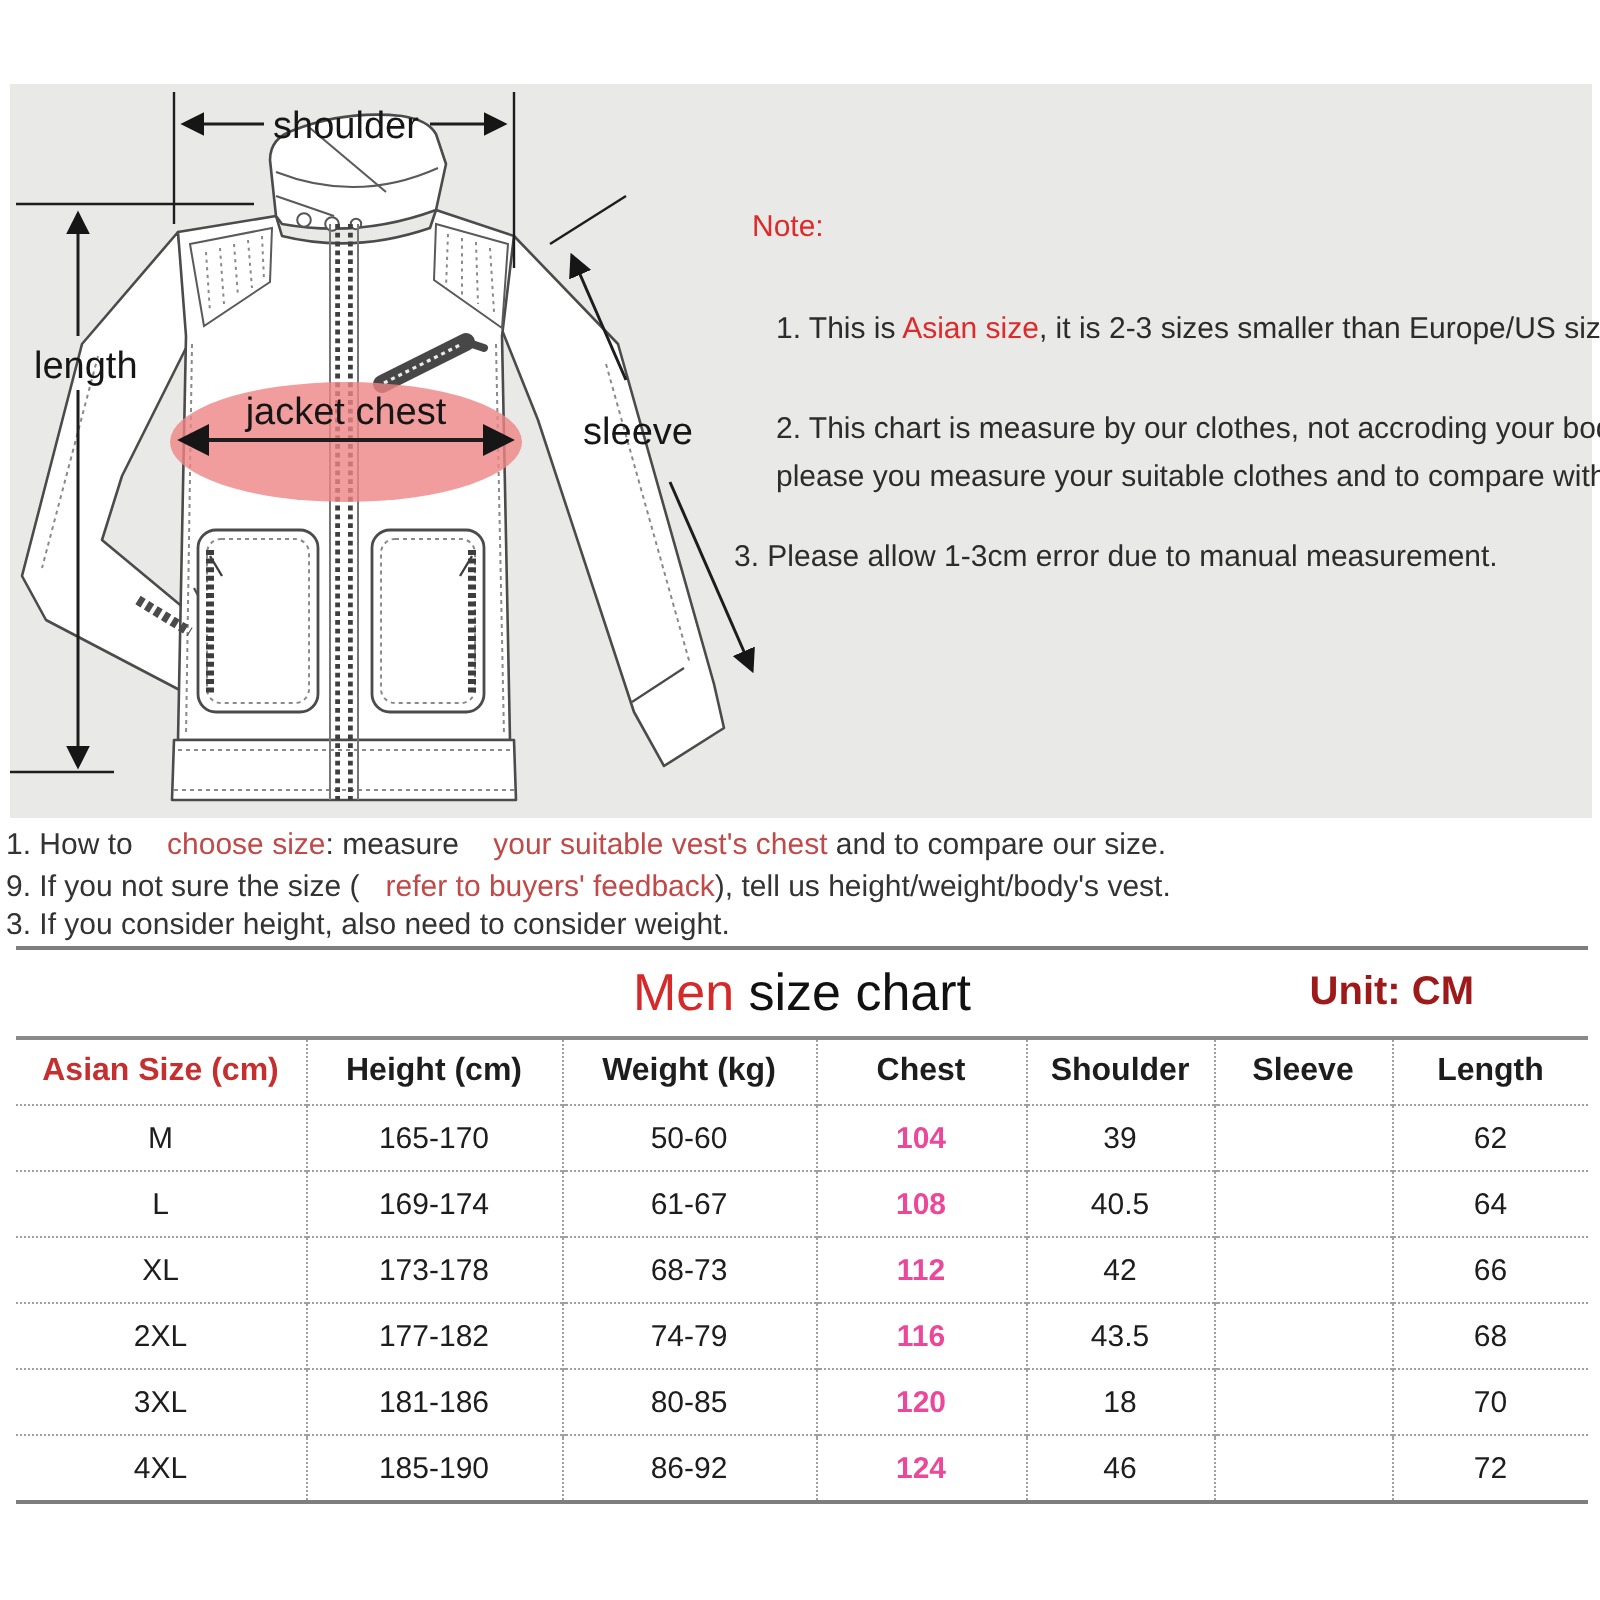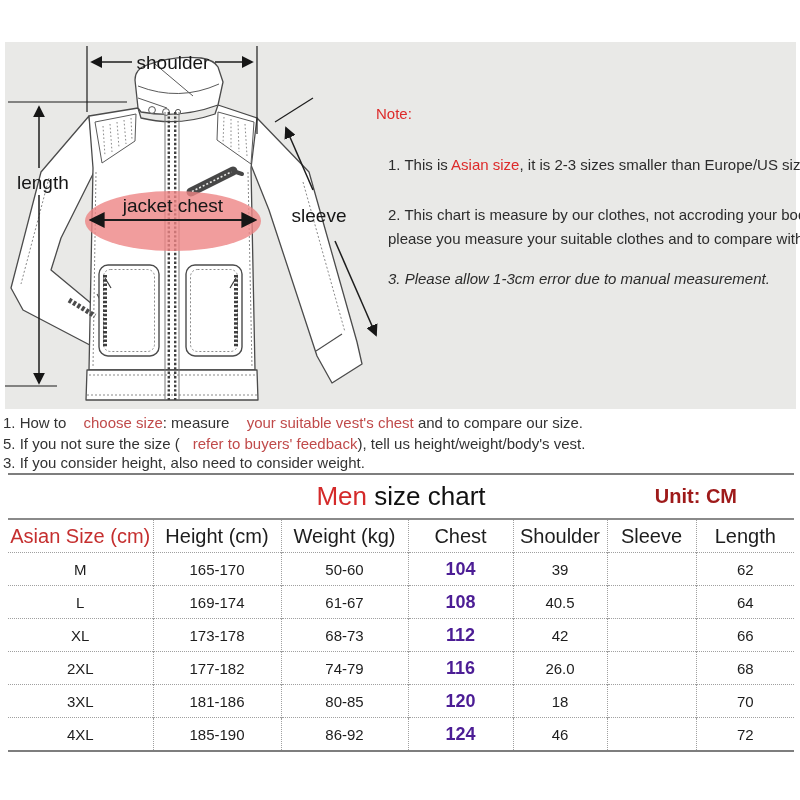--- a/index.html
+++ b/index.html
@@ -13,21 +13,21 @@
   .diagram svg{display:block;}
   .ann-text{font-family:"Liberation Sans",sans-serif;font-size:19px;fill:#161616;}
 
   .note-abs{position:absolute;white-space:nowrap;font-size:15px;color:#2c2c2c;}
   .red-bright{color:#dd2a2a;}
   .red-soft{color:#c04a4a;margin-left:13px;}
   .note-heading{left:376px;top:105px;color:#dd2a2a;}
   .note-1{left:388px;top:156px;}
   .note-2a{left:388px;top:206px;}
   .note-2b{left:388px;top:230px;}
-  .note-3{left:388px;top:270px;font-style:italic;}
+  .note-3{left:367px;top:270px;}
 
   .tip{position:absolute;left:3px;white-space:nowrap;font-size:15px;color:#333;}
   .tip-1{top:414px;}
   .tip-2{top:435px;}
   .tip-3{top:454px;}
 
   .size-table-wrap{
     position:absolute;left:8px;top:473px;width:786px;
     border-top:2px solid #7e7e7e;border-bottom:2px solid #7e7e7e;background:#fff;
   }
@@ -36,24 +36,24 @@
   .table-title .men{color:#d42a2a;text-align:center;}
   .unit{position:absolute;right:57px;top:0;height:43px;line-height:43px;font-size:20px;font-weight:bold;color:#9e1a1a;}
   table.size-table{width:786px;border-collapse:collapse;table-layout:fixed;}
   .size-table th,.size-table td{
     padding:0;text-align:center;vertical-align:middle;height:32px;
     border-right:1px dotted #a0a0a0;font-weight:normal;
   }
   .size-table th:last-child,.size-table td:last-child{border-right:none;}
   .size-table thead tr{border-bottom:1px dotted #a0a0a0;}
   .size-table tbody tr:not(:last-child){border-bottom:1px dotted #a0a0a0;}
-  .size-table th{font-size:20px;color:#1d1d1d;}
+  .size-table th{font-size:16px;color:#1d1d1d;font-weight:bold;}
   .size-table th.red-col{color:#c52f2f;}
   .size-table td{font-size:15px;color:#1d1d1d;}
-  .size-table td.chest{font-weight:bold;font-size:18px;color:#4c1d95;}
+  .size-table td.chest{font-weight:bold;font-size:15px;color:#ec4899;}
 </style>
 </head>
 <body>
 
 <div class="gray-panel"></div>
 
 <div class="diagram">
   <svg width="380" height="368" viewBox="0 0 380 368">
     <defs>
       <marker id="ar" viewBox="0 0 10 10" refX="8.5" refY="5" markerWidth="8" markerHeight="8" orient="auto-start-reverse">
@@ -171,21 +171,21 @@
   </svg>
 </div>
 
 <div class="note-abs note-heading">Note:</div>
 <div class="note-abs note-1"><span>1. This is </span><span class="red-bright">Asian size</span><span>, it is 2-3 sizes smaller than Europe/US size.</span></div>
 <div class="note-abs note-2a">2. This chart is measure by our clothes, not accroding your body,</div>
 <div class="note-abs note-2b">please you measure your suitable clothes and to compare with it.</div>
 <div class="note-abs note-3">3. Please allow 1-3cm error due to manual measurement.</div>
 
 <div class="tip tip-1"><span>1. How to </span><span class="red-soft">choose size</span><span>: measure </span><span class="red-soft">your suitable vest's chest</span><span> and to compare our size.</span></div>
-<div class="tip tip-2"><span>5. If you not sure the size (</span><span class="red-soft">refer to buyers' feedback</span><span>), tell us height/weight/body's vest.</span></div>
+<div class="tip tip-2"><span>9. If you not sure the size (</span><span class="red-soft">refer to buyers' feedback</span><span>), tell us height/weight/body's vest.</span></div>
 <div class="tip tip-3">3. If you consider height, also need to consider weight.</div>
 
 <div class="size-table-wrap">
   <div class="table-title-row">
     <span class="table-title"><span class="men">Men</span><span> size chart</span></span>
     <span class="unit">Unit: CM</span>
   </div>
   <table class="size-table">
     <colgroup>
       <col style="width:145px">
@@ -233,21 +233,21 @@
         <td class="chest">112</td>
         <td>42</td>
         <td></td>
         <td>66</td>
       </tr>
       <tr>
         <td>2XL</td>
         <td>177-182</td>
         <td>74-79</td>
         <td class="chest">116</td>
-        <td>26.0</td>
+        <td>43.5</td>
         <td></td>
         <td>68</td>
       </tr>
       <tr>
         <td>3XL</td>
         <td>181-186</td>
         <td>80-85</td>
         <td class="chest">120</td>
         <td>18</td>
         <td></td>

